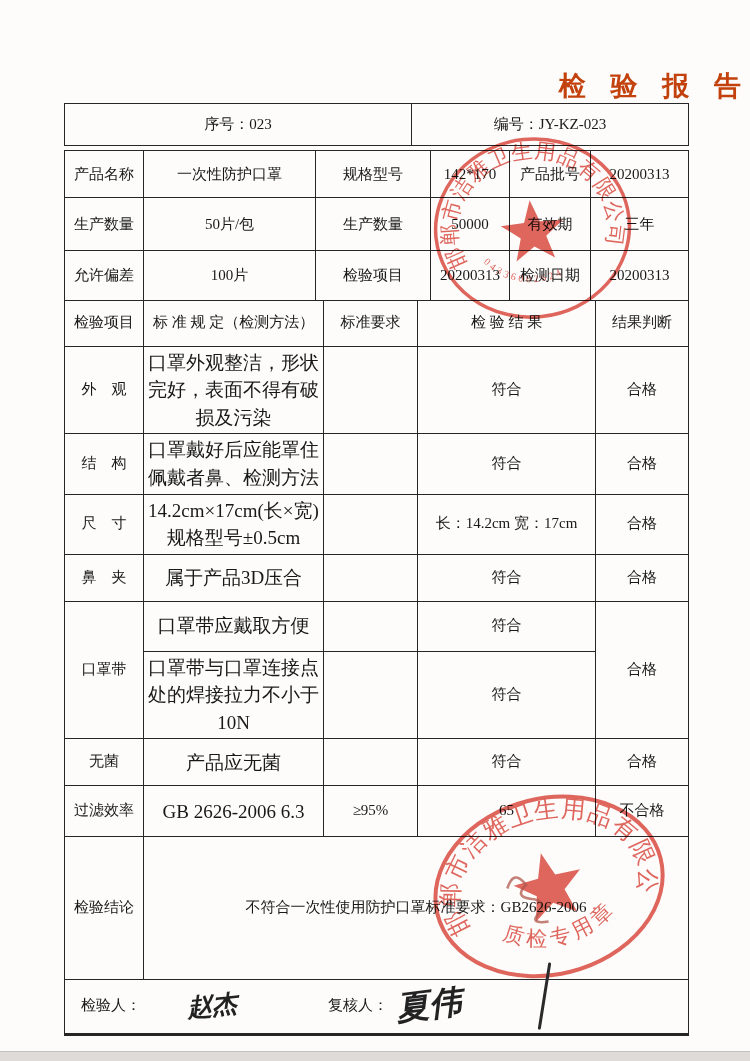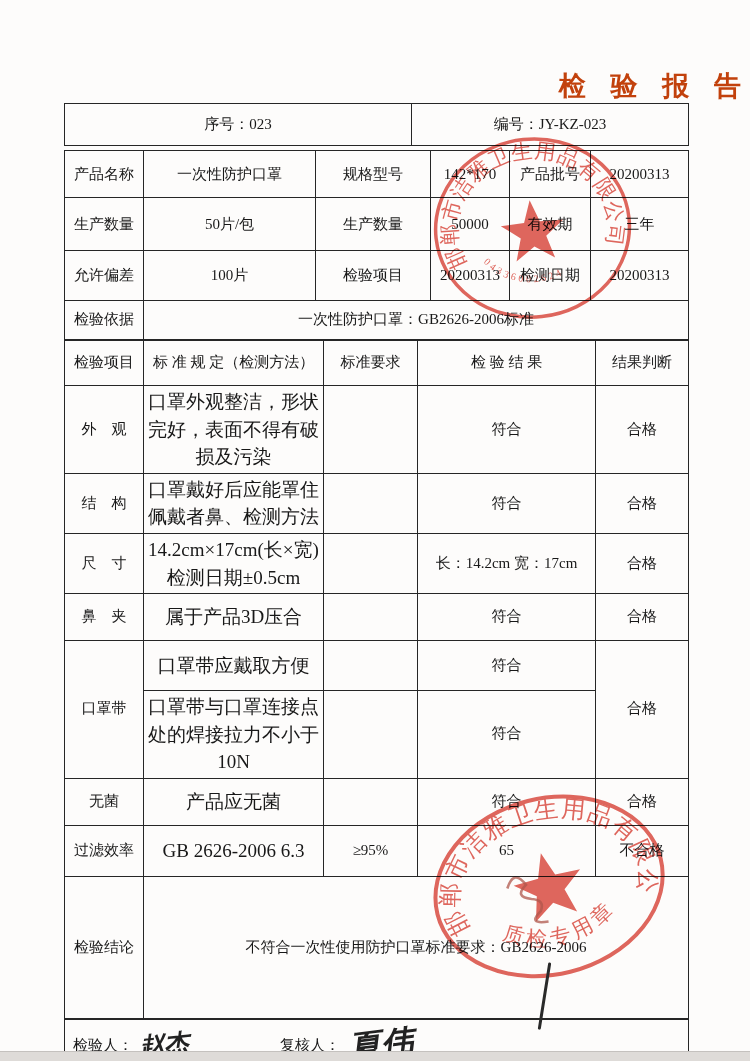--- a/index.html
+++ b/index.html
@@ -28,21 +28,21 @@
   }
   table.t1{margin-bottom:6px;}
   table.t2,table.t3,table.t4,table.t5{margin-top:-1.6px;}
   table.t5 td{border-bottom:3px solid #262626;}
   td.left{text-align:left; padding-left:10px;}
   td.std{font-size:19px; line-height:1.5;}
   .sigrow{
     display:flex; align-items:center; height:100%;
   }
   .siggroup{display:flex; align-items:center;}
-  .siggroup.g1{margin-left:4px;}
+  .siggroup.g1{margin-left:12px;gap:40px;}
   .siggroup.g2{margin-left:91px;}
   .siglabel{font-size:15px;}
   .signame{
     font-style:italic; font-weight:bold; color:#222;
     display:inline-block;
   }
   .signame.s1{font-size:25px; transform:rotate(-6deg); margin-left:6px;}
   .signame.s2{font-size:33px; transform:rotate(-7deg); margin-left:8px;}
   .sig-stroke{
     position:absolute; left:543px; top:962px; width:2.5px; height:68px;
@@ -113,32 +113,20 @@
         <td>允许偏差</td>
         <td>100片</td>
         <td>检验项目</td>
         <td>20200313</td>
         <td>检测日期</td>
         <td>20200313</td>
       </tr>
     </tbody>
       </table>
 
-    <table class="t t3">
-      <colgroup>
-          <col style="width:79px">
-          <col style="width:545px">
-        </colgroup>
-      <tbody>
-          <tr style="height:40px">
-        <td>检验依据</td>
-        <td>一次性防护口罩：GB2626-2006标准</td>
-      </tr>
-    </tbody>
-      </table>
 
     <table class="t t4">
       <colgroup>
         <col style="width:79px">
           <col style="width:180px">
           <col style="width:94px">
         <col style="width:178px">
           <col style="width:93px">
       </colgroup>
       <tbody>
@@ -158,21 +146,21 @@
       </tr>
       <tr style="height:56px">
         <td>结　构</td>
         <td class="std">口罩戴好后应能罩住佩戴者鼻、检测方法</td>
         <td></td>
         <td>符合</td>
         <td>合格</td>
       </tr>
       <tr style="height:52px">
         <td>尺　寸</td>
-        <td class="std">14.2cm×17cm(长×宽) 检测日期±0.5cm</td>
+        <td class="std">14.2cm×17cm(长×宽) 规格型号±0.5cm</td>
         <td></td>
         <td>长：14.2cm 宽：17cm</td>
         <td>合格</td>
       </tr>
       <tr style="height:47px">
         <td>鼻　夹</td>
         <td class="std">属于产品3D压合</td>
         <td></td>
         <td>符合</td>
         <td>合格</td>

